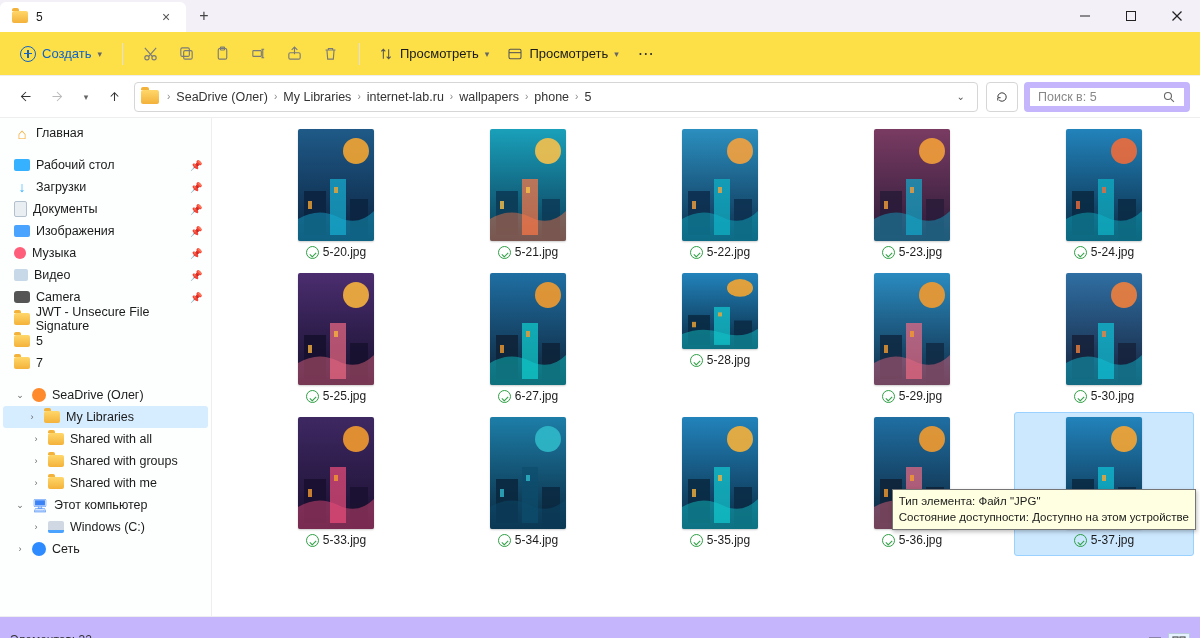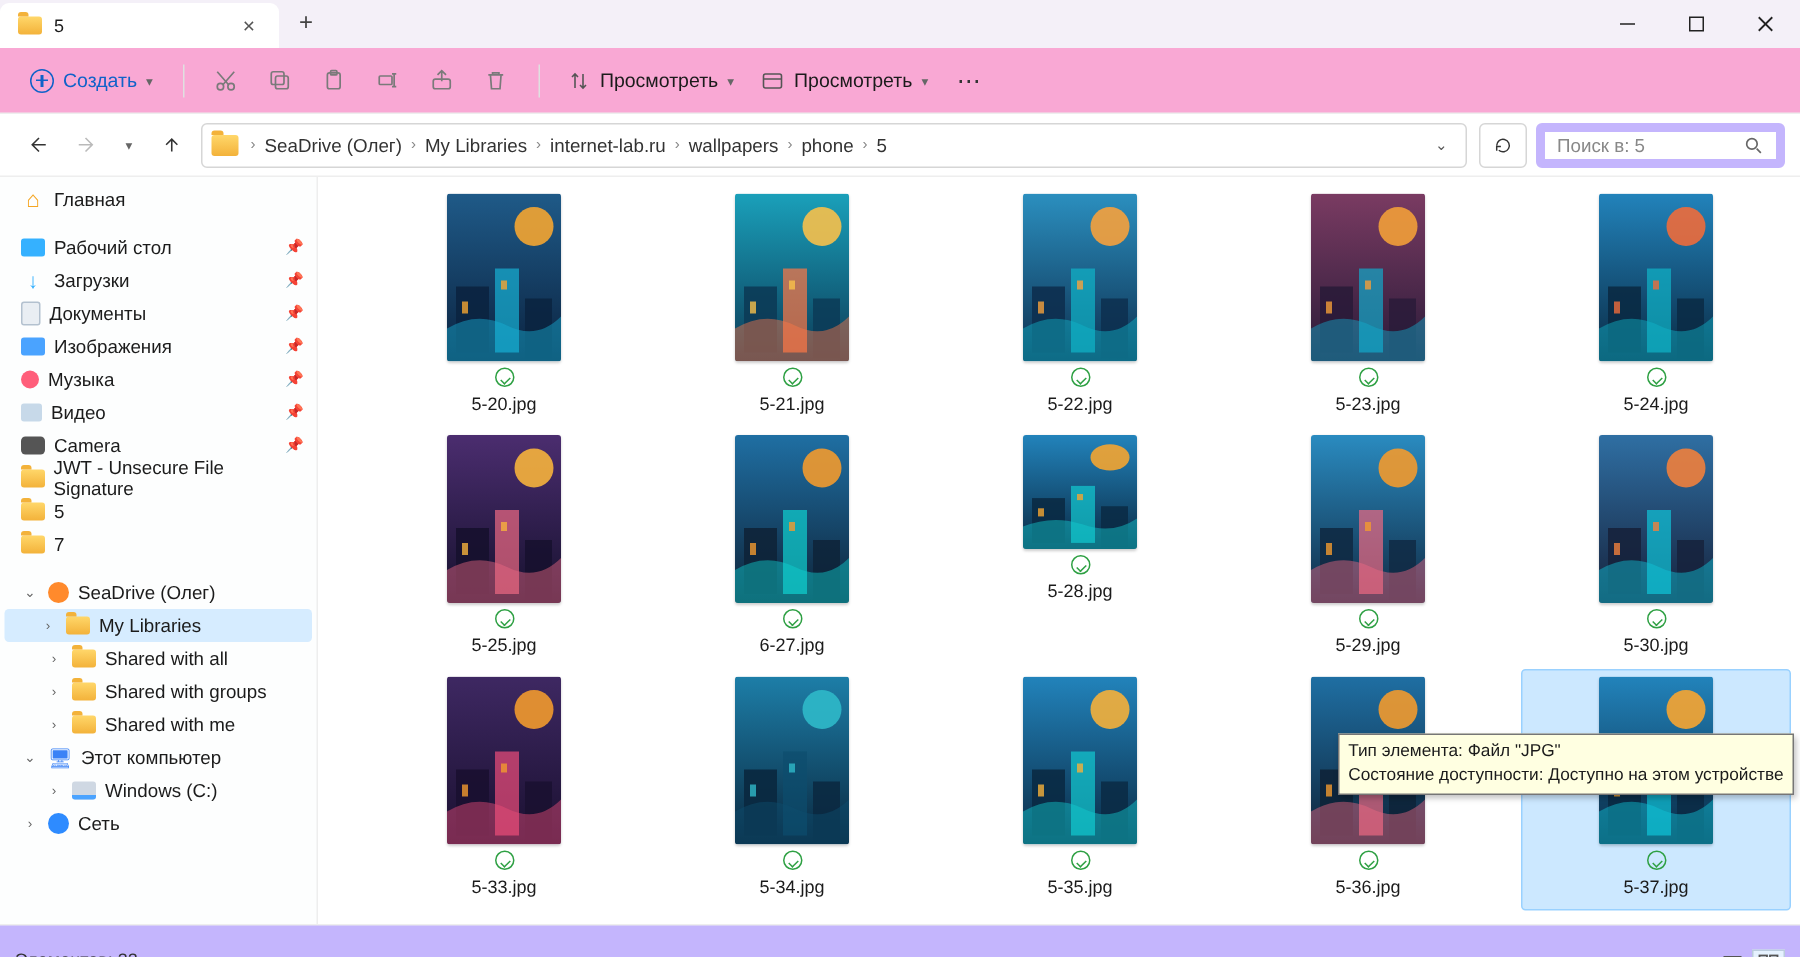--- a/index.html
+++ b/index.html
@@ -11,21 +11,21 @@
 .tab .folder-ic { width: 16px; height: 12px; background: linear-gradient(#ffd76a,#f3b23a); border-radius: 2px; position: relative; }
 .tab .folder-ic::before { content:""; position:absolute; top:-3px; left:0; width:7px; height:3px; background:#f3b23a; border-radius:2px 2px 0 0; }
 .tab-title { flex:1; }
 .tab-close { width:20px; text-align:center; color:#555; font-size:14px; }
 .new-tab { width:36px; display:flex; align-items:center; justify-content:center; font-size:16px; color:#444; }
 .titlebar .spacer { flex:1; }
 .win-btn { width:46px; display:flex; align-items:center; justify-content:center; color:#222; font-size:10px; }
 .win-btn svg { width:12px; height:12px; }
 
 
-.toolbar { height: 44px; background:#f9a8d4; display:flex; align-items:center; padding: 0 10px; gap: 2px; border-bottom: 1px solid #eee; }
+.toolbar { height: 44px; background:#fde047; display:flex; align-items:center; padding: 0 10px; gap: 2px; border-bottom: 1px solid #eee; }
 .tb-section { display:flex; align-items:center; }
 .tb-divider { width:1px; height:22px; background:#e0e0e0; margin: 0 8px; }
 .create-btn { display:flex; align-items:center; gap:6px; padding: 4px 10px; border-radius:4px; font-size:13px; color:#1062c9; }
 .create-btn .plus-circle { width:16px; height:16px; border:1.5px solid #1062c9; border-radius:50%; position:relative; }
 .create-btn .plus-circle::before, .create-btn .plus-circle::after { content:""; position:absolute; background:#1062c9; }
 .create-btn .plus-circle::before { left:3px; right:3px; top:6px; height:1.5px; }
 .create-btn .plus-circle::after { top:3px; bottom:3px; left:6px; width:1.5px; }
 .chev-down { font-size:9px; color:#666; }
 .tb-icon { width:36px; height:32px; display:flex; align-items:center; justify-content:center; color:#7a7a7a; }
 .tb-icon svg { width:17px; height:17px; }
@@ -78,21 +78,21 @@
 .sic.net { width:14px; height:14px; border-radius:50%; background:#2e8bff; }
 
 
 .content { flex:1; overflow:auto; padding: 6px 12px 10px 34px; position:relative; }
 .grid { display:grid; grid-template-columns: repeat(5, 180px); gap: 0 12px; }
 .cell { display:flex; flex-direction:column; align-items:center; padding:4px 2px 8px; border:1px solid transparent; border-radius:3px; }
 .cell.selected { background:#cce8ff; border-color:#99d1ff; }
 .thumb { width:76px; height:112px; border-radius:2px; box-shadow:0 1px 2px rgba(0,0,0,0.2); display:flex; align-items:center; justify-content:center; overflow:hidden; position:relative; }
 .thumb svg { width:100%; height:100%; }
 .thumb.short { height:76px; }
-.fname { display:flex; align-items:center; gap:4px; font-size:12px; margin-top:4px;flex-direction:column; }
+.fname { display:flex; align-items:center; gap:4px; font-size:12px; margin-top:4px; }
 .sync-ic { width:13px; height:13px; border-radius:50%; border:1.5px solid #2ea043; position:relative; flex-shrink:0; }
 .sync-ic::after { content:""; position:absolute; left:3px; top:5px; width:5px; height:3px; border-left:1.5px solid #2ea043; border-bottom:1.5px solid #2ea043; transform:rotate(-45deg); }
 
 
 .tooltip { position:absolute; background:#ffffe1; border:1px solid #767676; padding:4px 6px; font-size:11.5px; line-height:1.35; box-shadow:1px 2px 4px rgba(0,0,0,0.25); z-index:10; white-space:nowrap; }
 
 
 .statusbar { height:22px; background:#c4b5fd; border-top:1px solid #eee; display:flex; align-items:flex-start; font-size:12px; padding:16px 10px; color:#333; }
 .statusbar .flex-spacer { flex:1; }
 .statusbar .sb-group { display:flex; align-items:center; gap:2px; }

